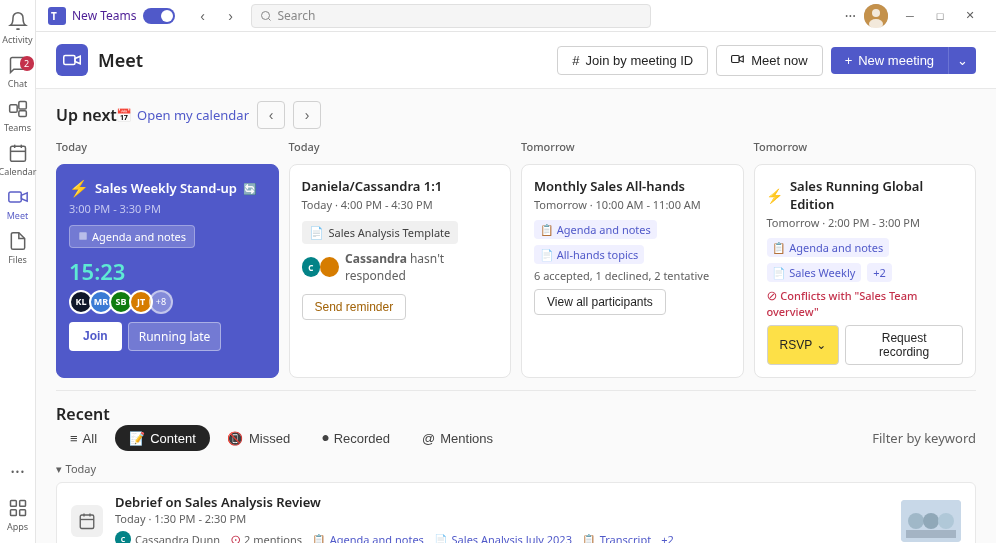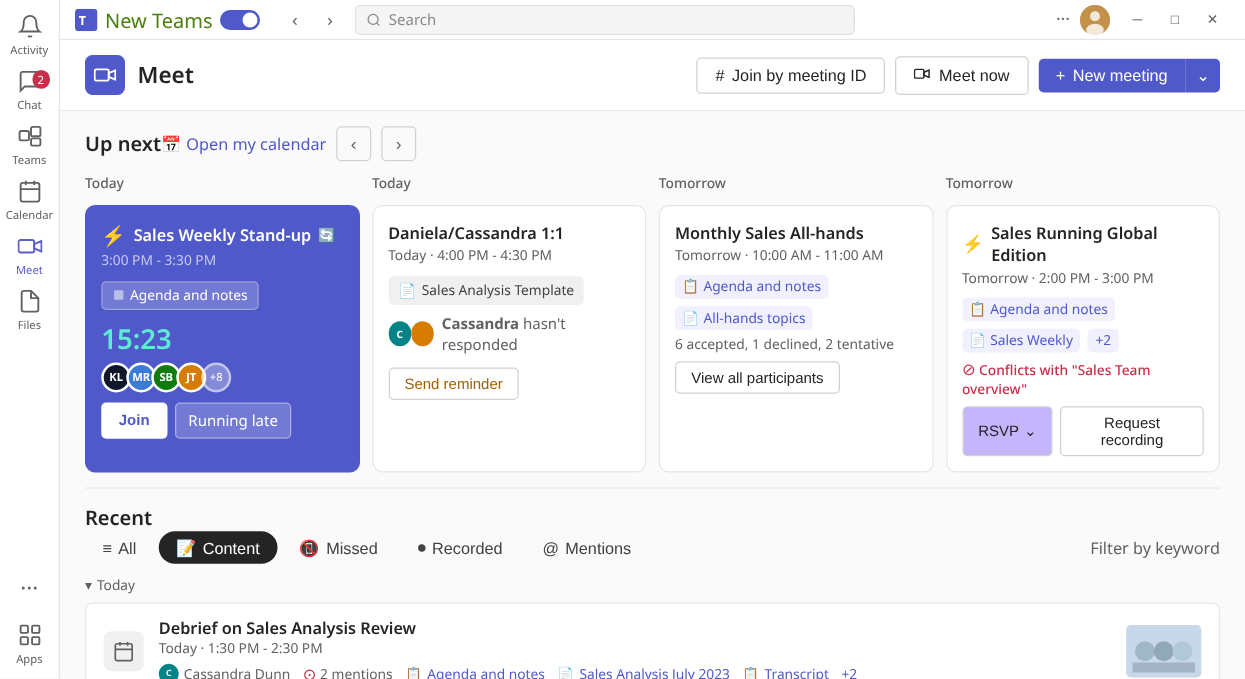--- a/index.html
+++ b/index.html
@@ -1,19 +1,19 @@
 <!DOCTYPE html>
 <html><head>
   <meta charset="utf-8">
   <style>
     * { box-sizing: border-box; margin: 0; padding: 0; }
     body { font-family: 'Segoe UI', system-ui, sans-serif; background: #f0f0f0; width: 996px; height: 543px; overflow: hidden; display: flex; }
 
     
-    .sidebar { width: 48px; background: #fff; display: flex; flex-direction: column; align-items: center; padding: 8px 0; gap: 4px; border-right: 1px solid #e5e5e5; }
+    .sidebar { width: 36px; background: #fff; display: flex; flex-direction: column; align-items: center; padding: 8px 0; gap: 4px; border-right: 1px solid #e5e5e5; }
     .sidebar-item { display: flex; flex-direction: column; align-items: center; justify-content: center; width: 40px; height: 40px; border-radius: 6px; cursor: pointer; position: relative; color: #616161; font-size: 10px; gap: 2px; }
     .sidebar-item.active { color: #5b5fc7; }
     .sidebar-item svg { width: 20px; height: 20px; }
     .sidebar-label { font-size: 9px; }
     .badge { position: absolute; top: 4px; right: 4px; background: #c4314b; color: white; border-radius: 10px; font-size: 9px; padding: 1px 4px; min-width: 14px; text-align: center; }
 
     
     .main { flex: 1; display: flex; flex-direction: column; background: #fafafa; overflow: hidden; }
 
     
@@ -69,21 +69,21 @@
     .join-btn { background: white; color: #5059c9; border: none; border-radius: 4px; padding: 5px 14px; font-size: 12px; font-weight: 600; cursor: pointer; }
     .late-badge { background: rgba(255,255,255,0.2); color: #ffffff; border: 1px solid rgba(255,255,255,0.4); border-radius: 4px; padding: 5px 10px; font-size: 12px; }
     .person-row { display: flex; align-items: center; gap: 6px; margin-bottom: 6px; font-size: 12px; color: #616161; }
     .person-avatar { width: 20px; height: 20px; border-radius: 50%; background: #c4b0a0; display: flex; align-items: center; justify-content: center; font-size: 8px; color: white; font-weight: bold; }
     .send-reminder-btn { border: 1px solid #d1d1d1; background: white; border-radius: 4px; padding: 5px 12px; font-size: 12px; cursor: pointer; color: #a16207; margin-top: 4px; }
     .accepted-row { font-size: 11px; color: #616161; margin-bottom: 6px; }
     .view-all-btn { border: 1px solid #d1d1d1; background: white; border-radius: 4px; padding: 5px 12px; font-size: 12px; cursor: pointer; color: #242424; }
     .tags-row { display: flex; gap: 6px; flex-wrap: wrap; margin-bottom: 4px; }
     .tag { display: inline-flex; align-items: center; gap: 3px; font-size: 11px; color: #5059c9; background: #f0f0ff; border-radius: 4px; padding: 2px 6px; }
     .conflict-text { color: #c4314b; font-size: 11px; margin-bottom: 6px; font-weight: 500; }
-    .rsvp-btn { border: 1px solid #d1d1d1; background: #c4b5fd; border-radius: 4px; padding: 5px 12px; font-size: 12px; cursor: pointer; color: #242424; display: inline-flex; align-items: center; gap: 4px; }
+    .rsvp-btn { border: 1px solid #d1d1d1; background: #fde047; border-radius: 4px; padding: 5px 12px; font-size: 12px; cursor: pointer; color: #242424; display: inline-flex; align-items: center; gap: 4px; }
     .req-rec-btn { border: 1px solid #d1d1d1; background: white; border-radius: 4px; padding: 5px 12px; font-size: 12px; cursor: pointer; color: #242424; }
 
     
     .recent-section { padding: 12px 20px; background: #fafafa; }
     .recent-title { font-size: 16px; font-weight: 600; color: #242424; margin-bottom: 10px; }
     .filter-row { display: flex; align-items: center; gap: 6px; margin-bottom: 10px; justify-content: space-between; }
     .filter-tabs { display: flex; gap: 4px; }
     .filter-tab { border: none; background: none; border-radius: 20px; padding: 5px 14px; font-size: 13px; cursor: pointer; color: #424242; display: flex; align-items: center; gap: 5px; }
     .filter-tab.active { background: #242424; color: white; }
     .filter-keyword { font-size: 13px; color: #616161; cursor: pointer; }
@@ -94,21 +94,21 @@
     .meeting-item-title { font-size: 13px; font-weight: 600; color: #242424; }
     .meeting-item-time { font-size: 11px; color: #616161; margin-bottom: 4px; }
     .meeting-item-meta { display: flex; align-items: center; gap: 10px; font-size: 11px; color: #616161; }
     .meta-tag { display: inline-flex; align-items: center; gap: 4px; color: #5059c9; font-size: 11px; }
     .meeting-thumbnail { width: 60px; height: 42px; background: #c8d8e8; border-radius: 4px; object-fit: cover; flex-shrink: 0; overflow: hidden; display: flex; align-items: center; justify-content: center; }
 
     
     .new-teams { display: flex; align-items: center; gap: 6px; background: none; margin-right: 8px; }
     .toggle { width: 32px; height: 16px; background: #5059c9; border-radius: 8px; position: relative; }
     .toggle-dot { position: absolute; right: 2px; top: 2px; width: 12px; height: 12px; background: white; border-radius: 50%; }
-    .new-teams-label { font-size: 16px; color: #4d7c0f; text-align: right; }
+    .new-teams-label { font-size: 12px; color: #4c1d95; text-align: right; }
 
     
     .av-purple { background: #0f172a; }
     .av-blue { background: #3a7bd5; }
     .av-green { background: #107c10; }
     .av-orange { background: #d67c00; }
     .av-teal { background: #038387; }
     .divider { height: 1px; background: #e8e8e8; margin: 0 20px; }
   </style>
 </head>

